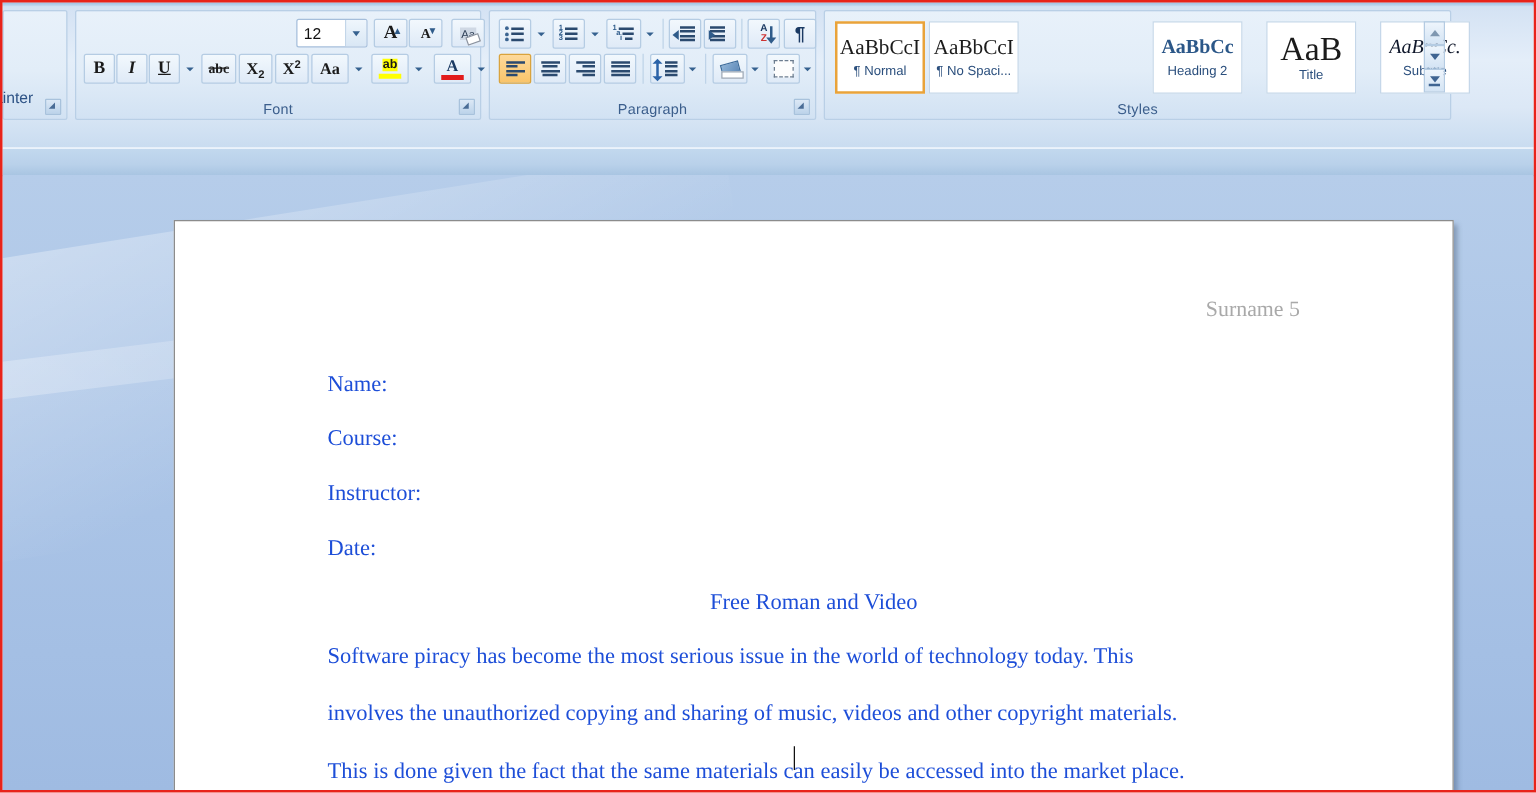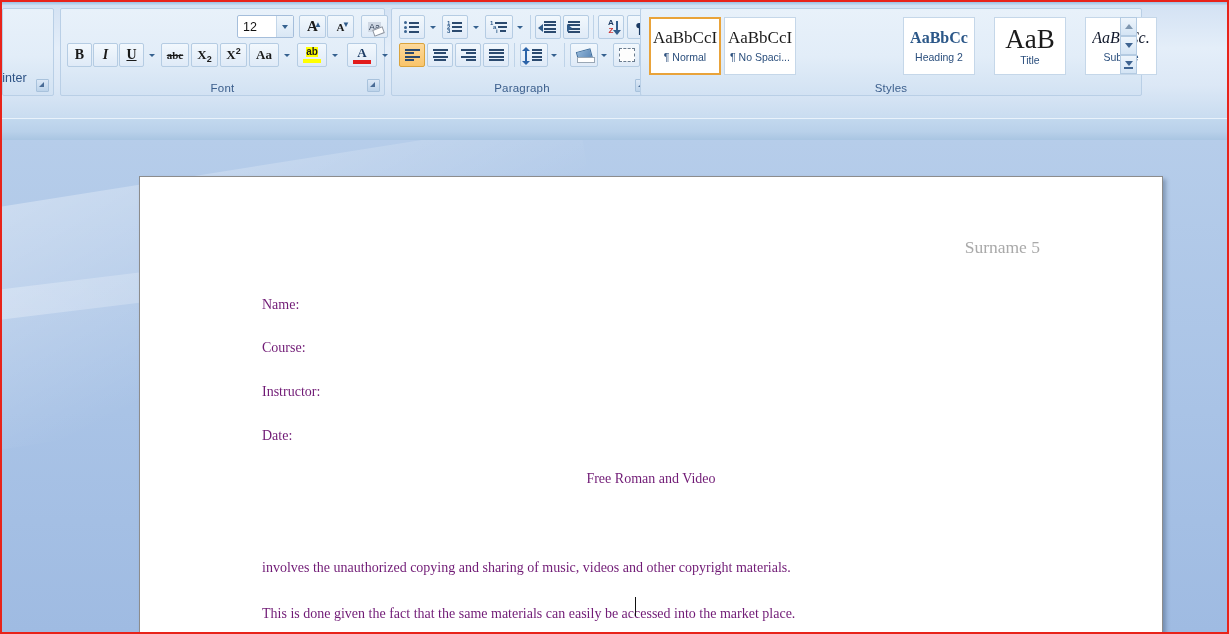--- a/index.html
+++ b/index.html
@@ -40,21 +40,21 @@
   .grp-launcher:after{
     content:"";position:absolute;left:2px;top:2px;width:0;height:0;
     border-left:5px solid transparent;border-bottom:5px solid #4a6c96;
   }
   .grp-body{position:absolute;left:0;top:0;right:0;bottom:20px;}
 
   
   #grp-clip{left:0px;width:52px;}
   #grp-font{left:58px;width:325px;}
   #grp-para{left:389px;width:262px;}
-  #grp-styles{left:638px;width:502px;}
+  #grp-styles{left:657px;width:502px;}
 
   #clip-painter{
     position:absolute;left:-16px;top:62px;font-size:12.5px;color:#2d5285;
     white-space:nowrap;
   }
 
   
   .btn{
     position:absolute;box-sizing:border-box;
     background:linear-gradient(to bottom,#f2f8fd,#dfeaf7);
@@ -152,21 +152,21 @@
     background:#fff;border:1px solid #8c8c8c;
     box-shadow:3px 3px 4px rgba(40,60,90,.35);
   }
   #pg-inner{position:absolute;left:0;top:0;right:0;bottom:0;}
   .doc-hdr{
     position:absolute;right:122px;top:60px;
     font-family:"Liberation Serif",serif;font-size:17.5px;color:#a9a9a9;
   }
   .doc-line{
     position:absolute;left:122px;
-    font-family:"Liberation Serif",serif;font-size:14px;color:#701a75;
+    font-family:"Liberation Serif",serif;font-size:18px;color:#1d4ed8;
     white-space:nowrap;
   }
   .doc-line.center{left:0;width:100%;text-align:center;}
   #caret{
     position:absolute;width:1px;height:19px;background:#111;
   }
 </style>
 </head>
 <body>
 
@@ -453,20 +453,21 @@
 
   <div id="page">
     <div id="pg-inner">
       <div class="doc-hdr">Surname 5</div>
 
       <div class="doc-line" style="top:120px;">Name:</div>
       <div class="doc-line" style="top:163px;">Course:</div>
       <div class="doc-line" style="top:207px;">Instructor:</div>
       <div class="doc-line" style="top:251px;">Date:</div>
       <div class="doc-line center" style="top:294px;">Free Roman and Video</div>
+      <div class="doc-line" style="top:337px;">Software piracy has become the most serious issue in the world of technology today. This</div>
       <div class="doc-line" style="top:383px;">involves the unauthorized copying and sharing of music, videos and other copyright materials.</div>
       <div class="doc-line" style="top:429px;">This is done given the fact that the same materials can easily be accessed into the market place.</div>
 
       <div id="caret" style="left:495px;top:420px;"></div>
     </div>
   </div>
 </div>
 
 <div id="frame"></div>
 

